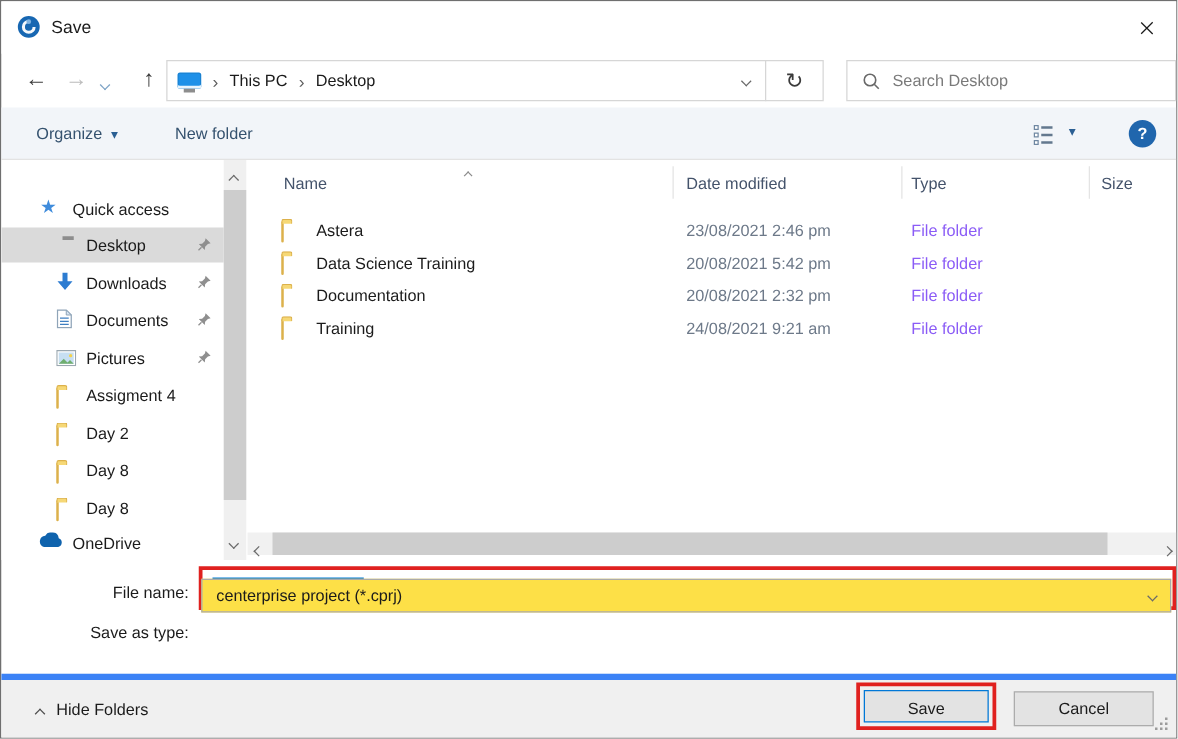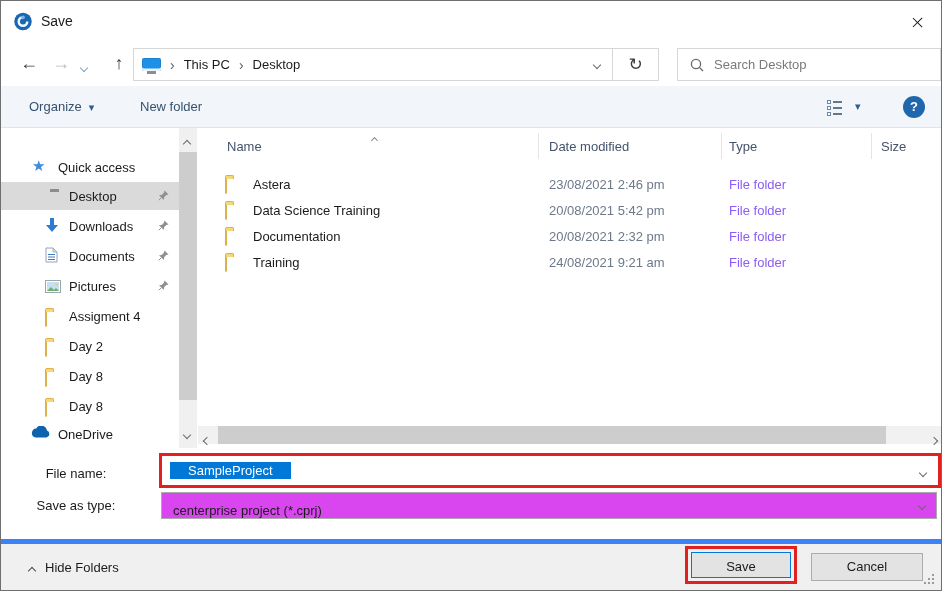--- a/index.html
+++ b/index.html
@@ -103,29 +103,29 @@
   .frow .fdate{position:absolute;left:351px;top:6px;color:#6d7989;white-space:nowrap}
   .frow .ftype{position:absolute;left:531px;top:6px;color:#8b5cf6;white-space:nowrap}
 
   .hscroll{position:absolute;left:197px;top:298px;width:745px;height:18px;background:#f1f1f1}
   .hthumb{position:absolute;left:20px;top:0;width:668px;height:18px;background:#cdcdcd}
   .harr{position:absolute;top:6px}
   .harr.l{left:6px}
   .harr.r{right:6px}
 
   
-  .field-label{position:absolute;left:0;width:150px;text-align:center;white-space:nowrap}
+  .field-label{position:absolute;left:0;width:150px;text-align:right;white-space:nowrap}
   #fn-label{top:465px}
   #st-label{top:497px}
   .red-box{position:absolute;border:3px solid #e0211f;background:#fff}
   #fn-redbox{left:158px;top:452px;width:782px;height:35px;display:flex;align-items:center}
   .sel-text{background:#0078d7;color:#fff;padding:1px 18px;margin-left:8px}
   #fn-chev{position:absolute;right:12px;top:14px}
-  #st-combo{position:absolute;left:160px;top:491px;width:776px;height:27px;background:#d946ef;border:1px solid #ababab;
-            display:flex;align-items:flex-end;padding-left:11px}
+  #st-combo{position:absolute;left:160px;top:462px;width:776px;height:27px;background:#fde047;border:1px solid #ababab;
+            display:flex;align-items:center;padding-left:11px}
   #st-chev{position:absolute;right:11px;top:10px}
 
   
   .footer{position:absolute;left:0;top:538px;width:100%;height:52px;background:#f0f0f0;border-top:5px solid #3b82f6}
   #hide-folders{position:absolute;left:28px;top:16px;cursor:pointer}
   #hide-folders .chev{margin-right:10px;position:relative;top:2px;border-color:#4d4d4d}
   #save-redbox{position:absolute;left:684px;top:2px;width:112px;height:38px;border:3px solid #e0211f;padding:3px;background:transparent}
   #save-btn{width:100%;height:100%;background:#e3e3e3;border:1px solid #0078d7;text-align:center;line-height:28px;cursor:pointer}
   #cancel-btn{position:absolute;left:810px;top:9px;width:112px;height:28px;background:#e3e3e3;border:1px solid #acacac;
               text-align:center;line-height:26px;cursor:pointer}

